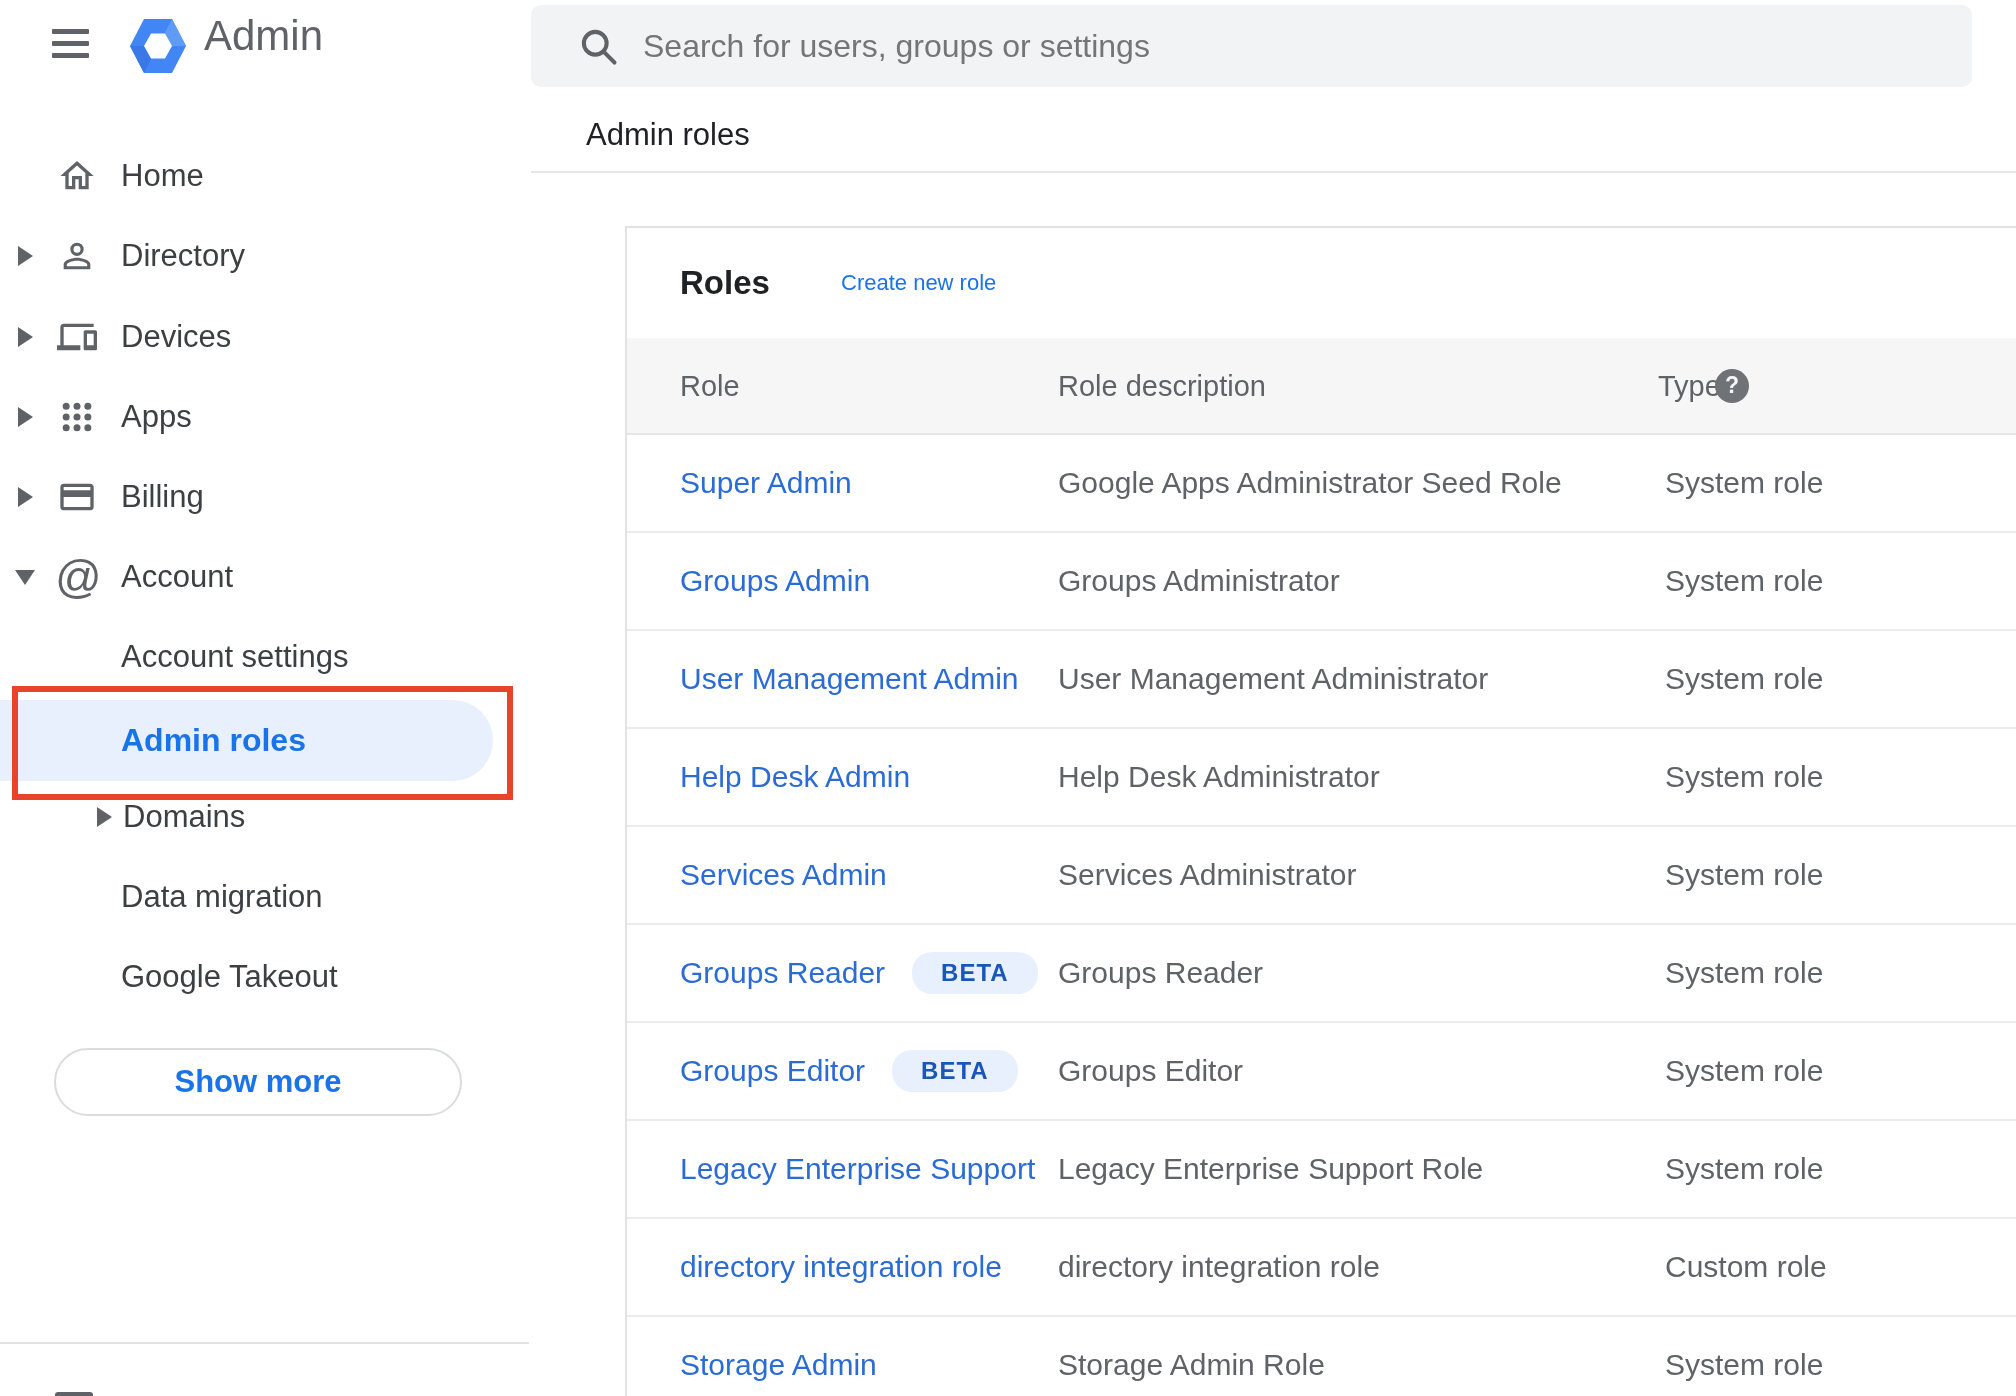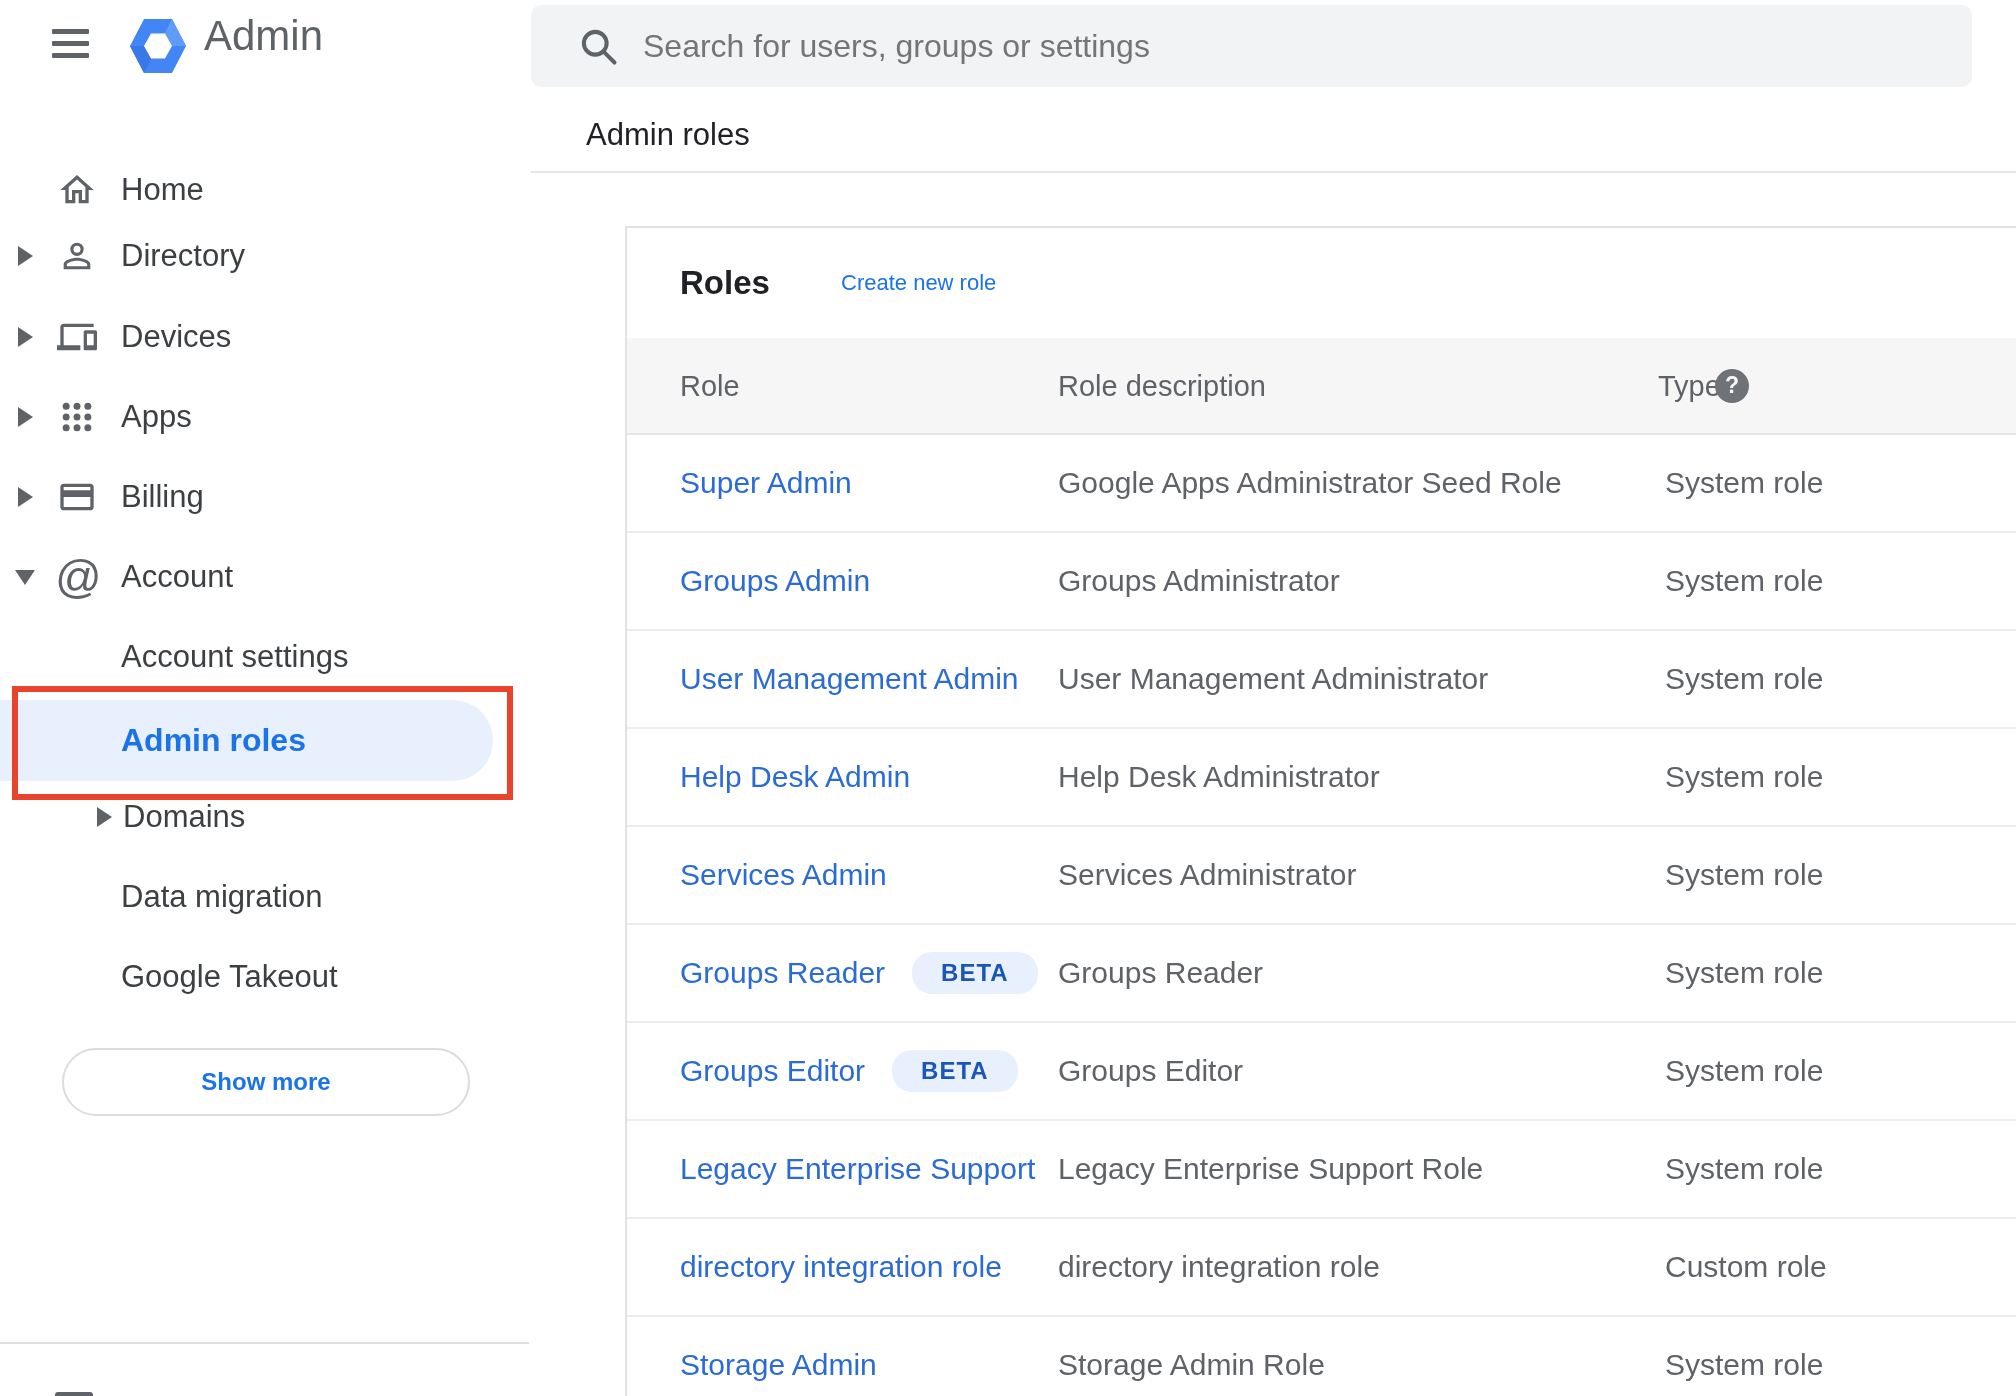--- a/index.html
+++ b/index.html
@@ -29,24 +29,24 @@
   .at-glyph { position:absolute; left:55px; top:50%; transform:translateY(-50%); font-size:46px; color:#5f6368; font-weight:400; line-height:1; }
   .nav-label { position:absolute; left:121px; font-size:31px; color:#3c4043; }
 
   .selected-pill { position:absolute; left:0; top:700px; width:493px; height:81px;
     background:#e8f0fe; border-radius:0 46px 46px 0; display:flex; align-items:center; cursor:pointer; }
   .selected-pill .nav-label { color:#1a73e8; font-weight:700; font-size:32px; }
 
   .annotation-box { position:absolute; left:12px; top:686px; width:501px; height:114px;
     border:6px solid #e8432b; pointer-events:none; }
 
-  .show-more { position:absolute; left:62px; top:1048px; width:408px; height:68px;
+  .show-more { position:absolute; left:54px; top:1048px; width:408px; height:68px;
     border:2px solid #dadce0; border-radius:36px; background:#fff;
     display:flex; align-items:center; justify-content:center;
-    font-size:24px; font-weight:700; color:#1a73e8; cursor:pointer; }
+    font-size:31px; font-weight:700; color:#1a73e8; cursor:pointer; }
 
   .sidebar-divider { position:absolute; left:0; top:1342px; width:529px; height:2px; background:#e0e0e0; }
   .partial-icon { position:absolute; left:55px; top:1392px; width:38px; height:6px; background:#5f6368; border-radius:3px 3px 0 0; }
 
   
   .search-bar { position:absolute; left:531px; top:5px; width:1441px; height:82px;
     background:#f1f3f4; border-radius:10px; display:flex; align-items:center; }
   .search-icon { position:absolute; left:45px; width:44px; height:44px; }
   .search-input { position:absolute; left:112px; width:1280px; border:none; outline:none; background:transparent;
     font-family:"Liberation Sans", sans-serif; font-size:32px; color:#3c4043; }
@@ -98,21 +98,21 @@
       <svg viewBox="0 0 60 60" width="60" height="60">
         <polygon points="16,3 44,3 58,30 44,57 16,57 2,30" fill="#4285f4"></polygon>
         <polygon points="44,3 58,30 30,30" fill="#5e9cf7"></polygon>
         <polygon points="2,30 30,30 16,57" fill="#3b78e7"></polygon>
         <polygon points="23,17.5 37,17.5 44,30 37,42.5 23,42.5 16,30" fill="#ffffff"></polygon>
       </svg>
     </div>
     <div class="brand-name">Admin</div>
   </div>
 
-  <div class="nav-item" style="top:150px;">
+  <div class="nav-item" style="top:136px;">
     <span class="nav-icon">
       <svg viewBox="0 0 24 24">
           <path d="M12 5.69l5 4.5V18h-2v-6H9v6H7v-7.81l5-4.5M12 3L2 12h3v8h6v-6h2v6h6v-8h3L12 3z"></path>
         </svg>
     </span>
     <span class="nav-label">Home</span>
   </div>
 
   <div class="nav-item" style="top:216px;">
     <span class="nav-arrow"></span>

